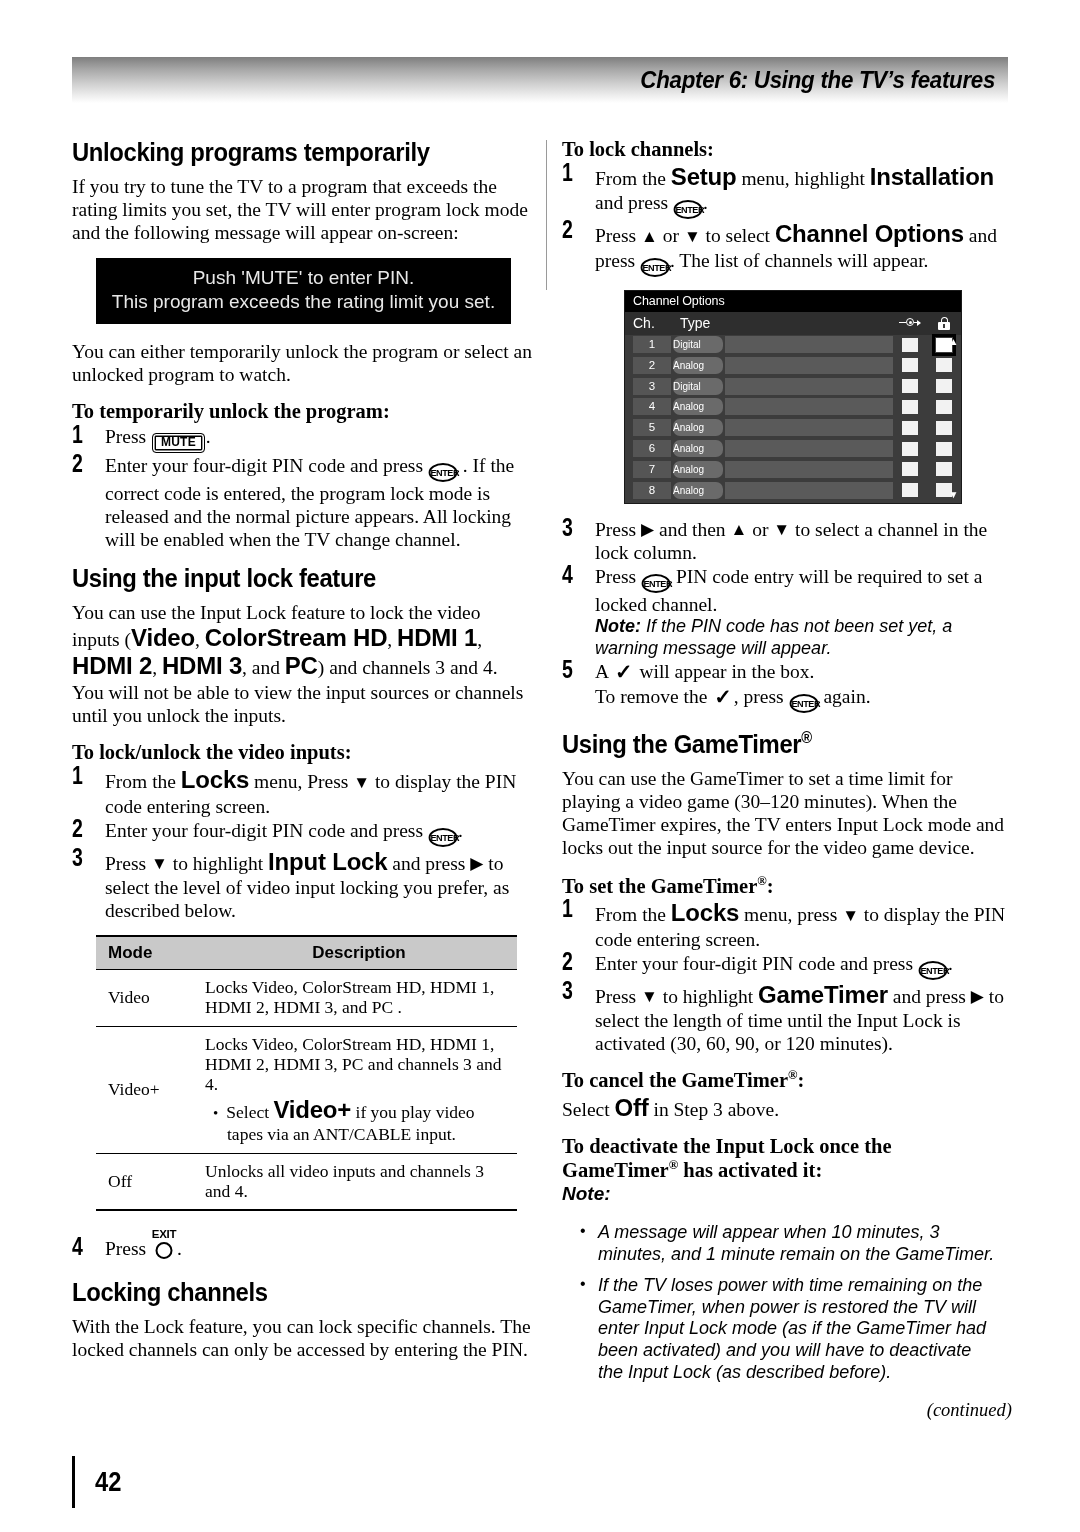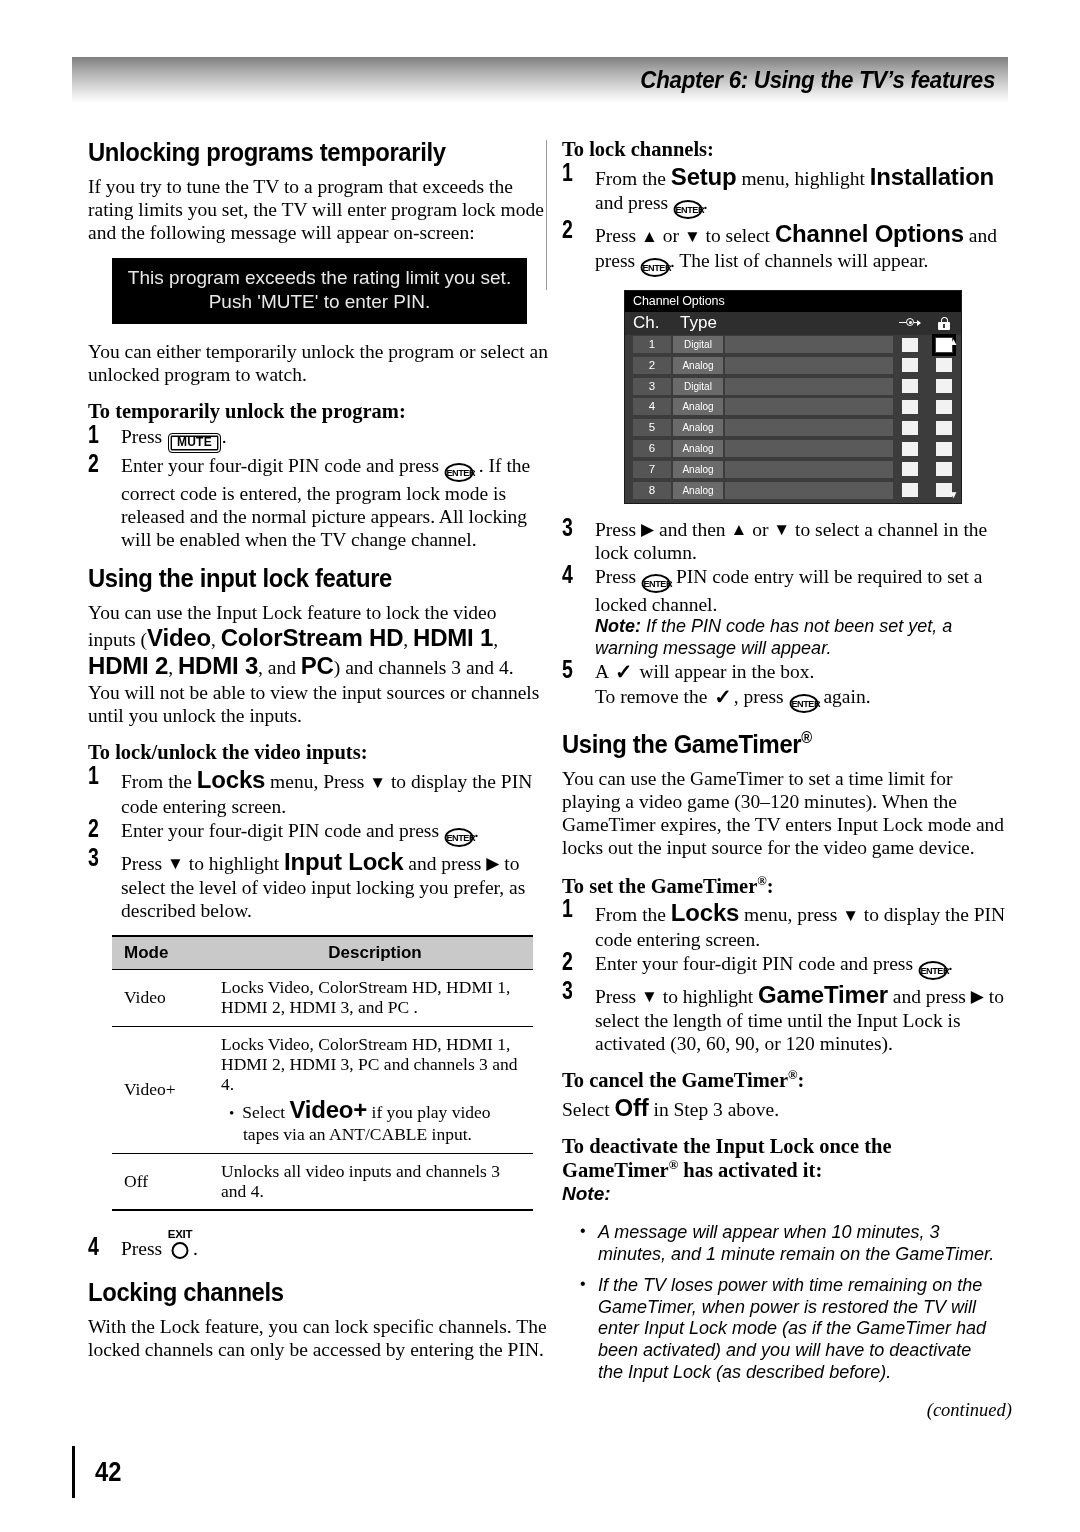--- a/index.html
+++ b/index.html
@@ -22,21 +22,21 @@
   .header-title{
     font-family:"Liberation Sans", sans-serif;
     font-weight:bold; font-style:italic;
     font-size:24px; letter-spacing:-0.3px;
     transform:scaleX(0.93); transform-origin:center;
     color:#000;
   }
 
   
   .col{ position:absolute; top:138px; }
-  .col-left{ left:88px; width:460px; }
+  .col-left{ left:72px; width:460px; }
   .col-right{ left:562px; width:450px; }
   .col-divider{
     position:absolute; left:546px; top:140px; width:1px; height:150px;
     background:#9a9a9a;
   }
 
   
   h1.sec{
     font-family:"Liberation Sans", sans-serif;
     font-weight:bold; font-size:26.5px; line-height:1.06;
@@ -148,36 +148,36 @@
     background:#3c3c3c; border:1px solid #1a1a1a;
     font-family:"Liberation Sans", sans-serif;
     position:relative;
   }
   .osd-title{
     background:#000; color:#fff; font-size:12.5px;
     padding:3px 0 4px 8px; letter-spacing:-0.1px;
   }
   .osd-head{
     display:flex; align-items:center; background:#2e2e2e;
-    color:#fff; font-size:17px; height:23px; padding:0 0 0 8px;
+    color:#fff; font-size:14px; height:23px; padding:0 0 0 8px;
   }
   .osd-head .ch{ width:38px; }
   .osd-head .ty{ flex:1; padding-left:9px; }
   .osd-head .ic{ width:34px; display:flex; justify-content:center; align-items:center; }
   .osd-row{
     display:flex; align-items:center; height:19.6px;
     padding:0 0 0 8px; margin-bottom:1.2px;
   }
   .osd-row .ch{
     width:38px; background:#555; color:#fff; font-size:11.5px;
     text-align:center; height:17px; line-height:17px;
   }
   .osd-row .ty{
     width:50px; background:#6a6a6a; color:#fff; font-size:10px;
-    text-align:center; height:17px; line-height:17px; margin-left:2px;
+    text-align:left; height:17px; line-height:17px; margin-left:2px;border-radius:7px;
   }
   .osd-row .blank{ flex:1; background:#5a5a5a; height:17px; margin-left:2px; }
   .osd-row .cb{ width:34px; display:flex; justify-content:center; }
   .osd-row .box{ width:16px; height:14px; background:#f2f2f2; }
   .osd-row .box.sel{ outline:3px solid #000; outline-offset:1px; background:#fff; }
   .osd-scroll{
     position:absolute; right:2px; top:46px; bottom:3px; width:11px;
     display:flex; flex-direction:column; justify-content:space-between;
     align-items:center; color:#fff; font-size:10px; line-height:1;
   }
@@ -223,21 +223,21 @@
     font-style:normal; font-size:16px;
   }
 
   .continued{
     text-align:right; font-style:italic; font-size:18.5px;
     margin-top:14px;
   }
 
   
   .footer{
-    position:absolute; left:72px; bottom:34px;
+    position:absolute; left:72px; bottom:24px;
     display:flex; align-items:center; height:52px;
   }
   .footer .rule{ width:2.6px; height:52px; background:#000; }
   .footer .pg{
     font-family:"Liberation Sans", sans-serif; font-weight:bold;
     font-size:27px; margin-left:20px; transform:scaleX(0.88);
     transform-origin:left center;
   }
 </style>
 </head>
@@ -248,22 +248,22 @@
 </div>
 <div class="col-divider"></div>
 
 <div class="col col-left">
 
   <h1 class="sec">Unlocking programs temporarily</h1>
 
   <p class="body">If you try to tune the TV to a program that exceeds the rating limits you set, the TV will enter program lock mode and the following message will appear on-screen:</p>
 
   <div class="osd-msg">
+    <div>Push 'MUTE' to enter PIN.</div>
     <div>This program exceeds the rating limit you set.</div>
-    <div>Push 'MUTE' to enter PIN.</div>
   </div>
 
   <p class="body">You can either temporarily unlock the program or select an unlocked program to watch.</p>
 
   <h2 class="sub">To temporarily unlock the program:</h2>
   <ol class="steps">
     <li>
       <span class="num">1</span>
       <span>Press</span>
       <span class="key-mute">MUTE</span><span>.</span>

